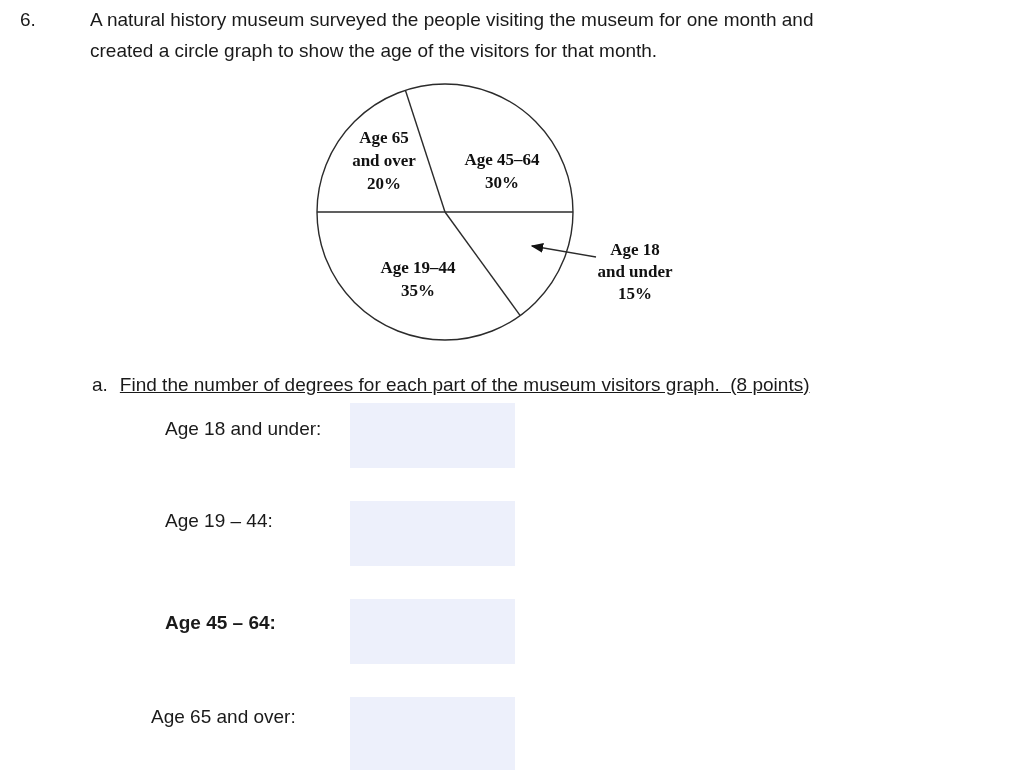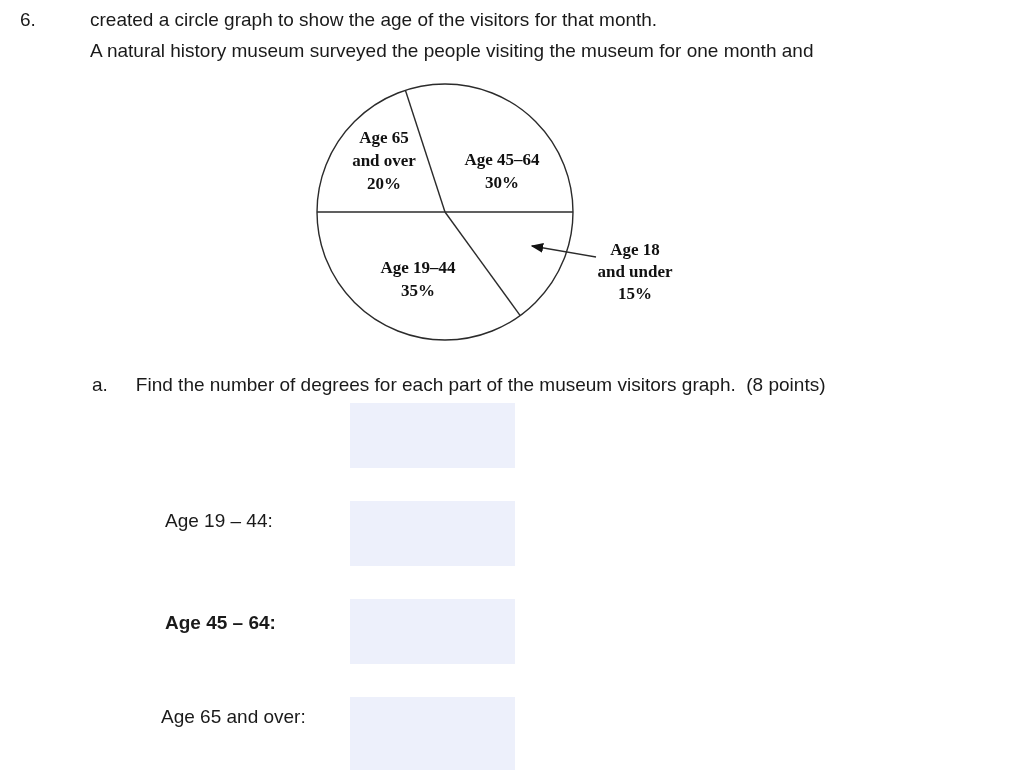--- a/index.html
+++ b/index.html
@@ -24,21 +24,21 @@
   #chart-svg text {
     font-family: "Liberation Serif", serif;
     font-weight: bold;
     font-size: 17px;
     fill: #111111;
     text-anchor: middle;
   }
   #chart-svg .outline { fill: none; stroke: #2b2b2b; stroke-width: 1.4; }
   #chart-svg line { stroke: #2b2b2b; stroke-width: 1.4; }
   #part-a-row { left: 92px; top: 369px; width: 900px; }
-  #part-a-row .prompt { margin-left: 28px; }
+  #part-a-row .prompt { margin-left: 12px; text-decoration: underline; }
   .prewrap { white-space: pre-wrap; }
   .answer-label { font-size: 19px; color: #1a1a1a; }
   .answer-box {
     position: absolute;
     left: 350px;
     width: 165px;
     height: 65px;
     background: #edf0fb;
     border: none;
     outline: none;
@@ -51,22 +51,22 @@
   }
 </style>
 </head>
 <body>
 
 <div id="page">
 
   <div id="problem-number" class="abs body-text">6.</div>
 
   <div id="problem-text" class="abs body-text">
+    <div>A natural history museum surveyed the people visiting the museum for one month and</div>
     <div>created a circle graph to show the age of the visitors for that month.</div>
-    <div>A natural history museum surveyed the people visiting the museum for one month and</div>
   </div>
 
   <svg id="chart-svg" class="abs" width="420" height="280" viewBox="0 0 420 280">
     <defs>
       <marker id="arrowhead" markerWidth="9" markerHeight="7" refX="8" refY="3.5" orient="auto">
         <path d="M0,0 L9,3.5 L0,7 Z" fill="#111111"></path>
       </marker>
     </defs>
 
     <circle class="outline" cx="165" cy="137" r="128"></circle>
@@ -101,24 +101,25 @@
     </g>
 
     <line x1="316" y1="182" x2="252" y2="171" marker-end="url(#arrowhead)"></line>
   </svg>
 
   <div id="part-a-row" class="abs body-text" style="display:flex;">
     <span>a.</span>
     <span class="prompt prewrap">Find the number of degrees for each part of the museum visitors graph.  (8 points)</span>
   </div>
 
+  <div class="abs answer-label" style="left:165px; top:418px;">Age 18 and under:</div>
   <textarea class="answer-box" style="top: 403px;"></textarea>
 
   <div class="abs answer-label" style="left:165px; top:510px;">Age 19 – 44:</div>
   <textarea class="answer-box" style="top: 501px;"></textarea>
 
   <div class="abs answer-label" style="left:165px; top:612px;font-weight:bold;">Age 45 – 64:</div>
   <textarea class="answer-box" style="top: 599px;"></textarea>
 
-  <div class="abs answer-label" style="left:161px; top:706px;text-align:right;">Age 65 and over:</div>
+  <div class="abs answer-label" style="left:151px; top:706px;text-align:right;">Age 65 and over:</div>
   <textarea class="answer-box" style="top: 697px; height: 73px;"></textarea>
 
 </div>
 
 </body></html>

